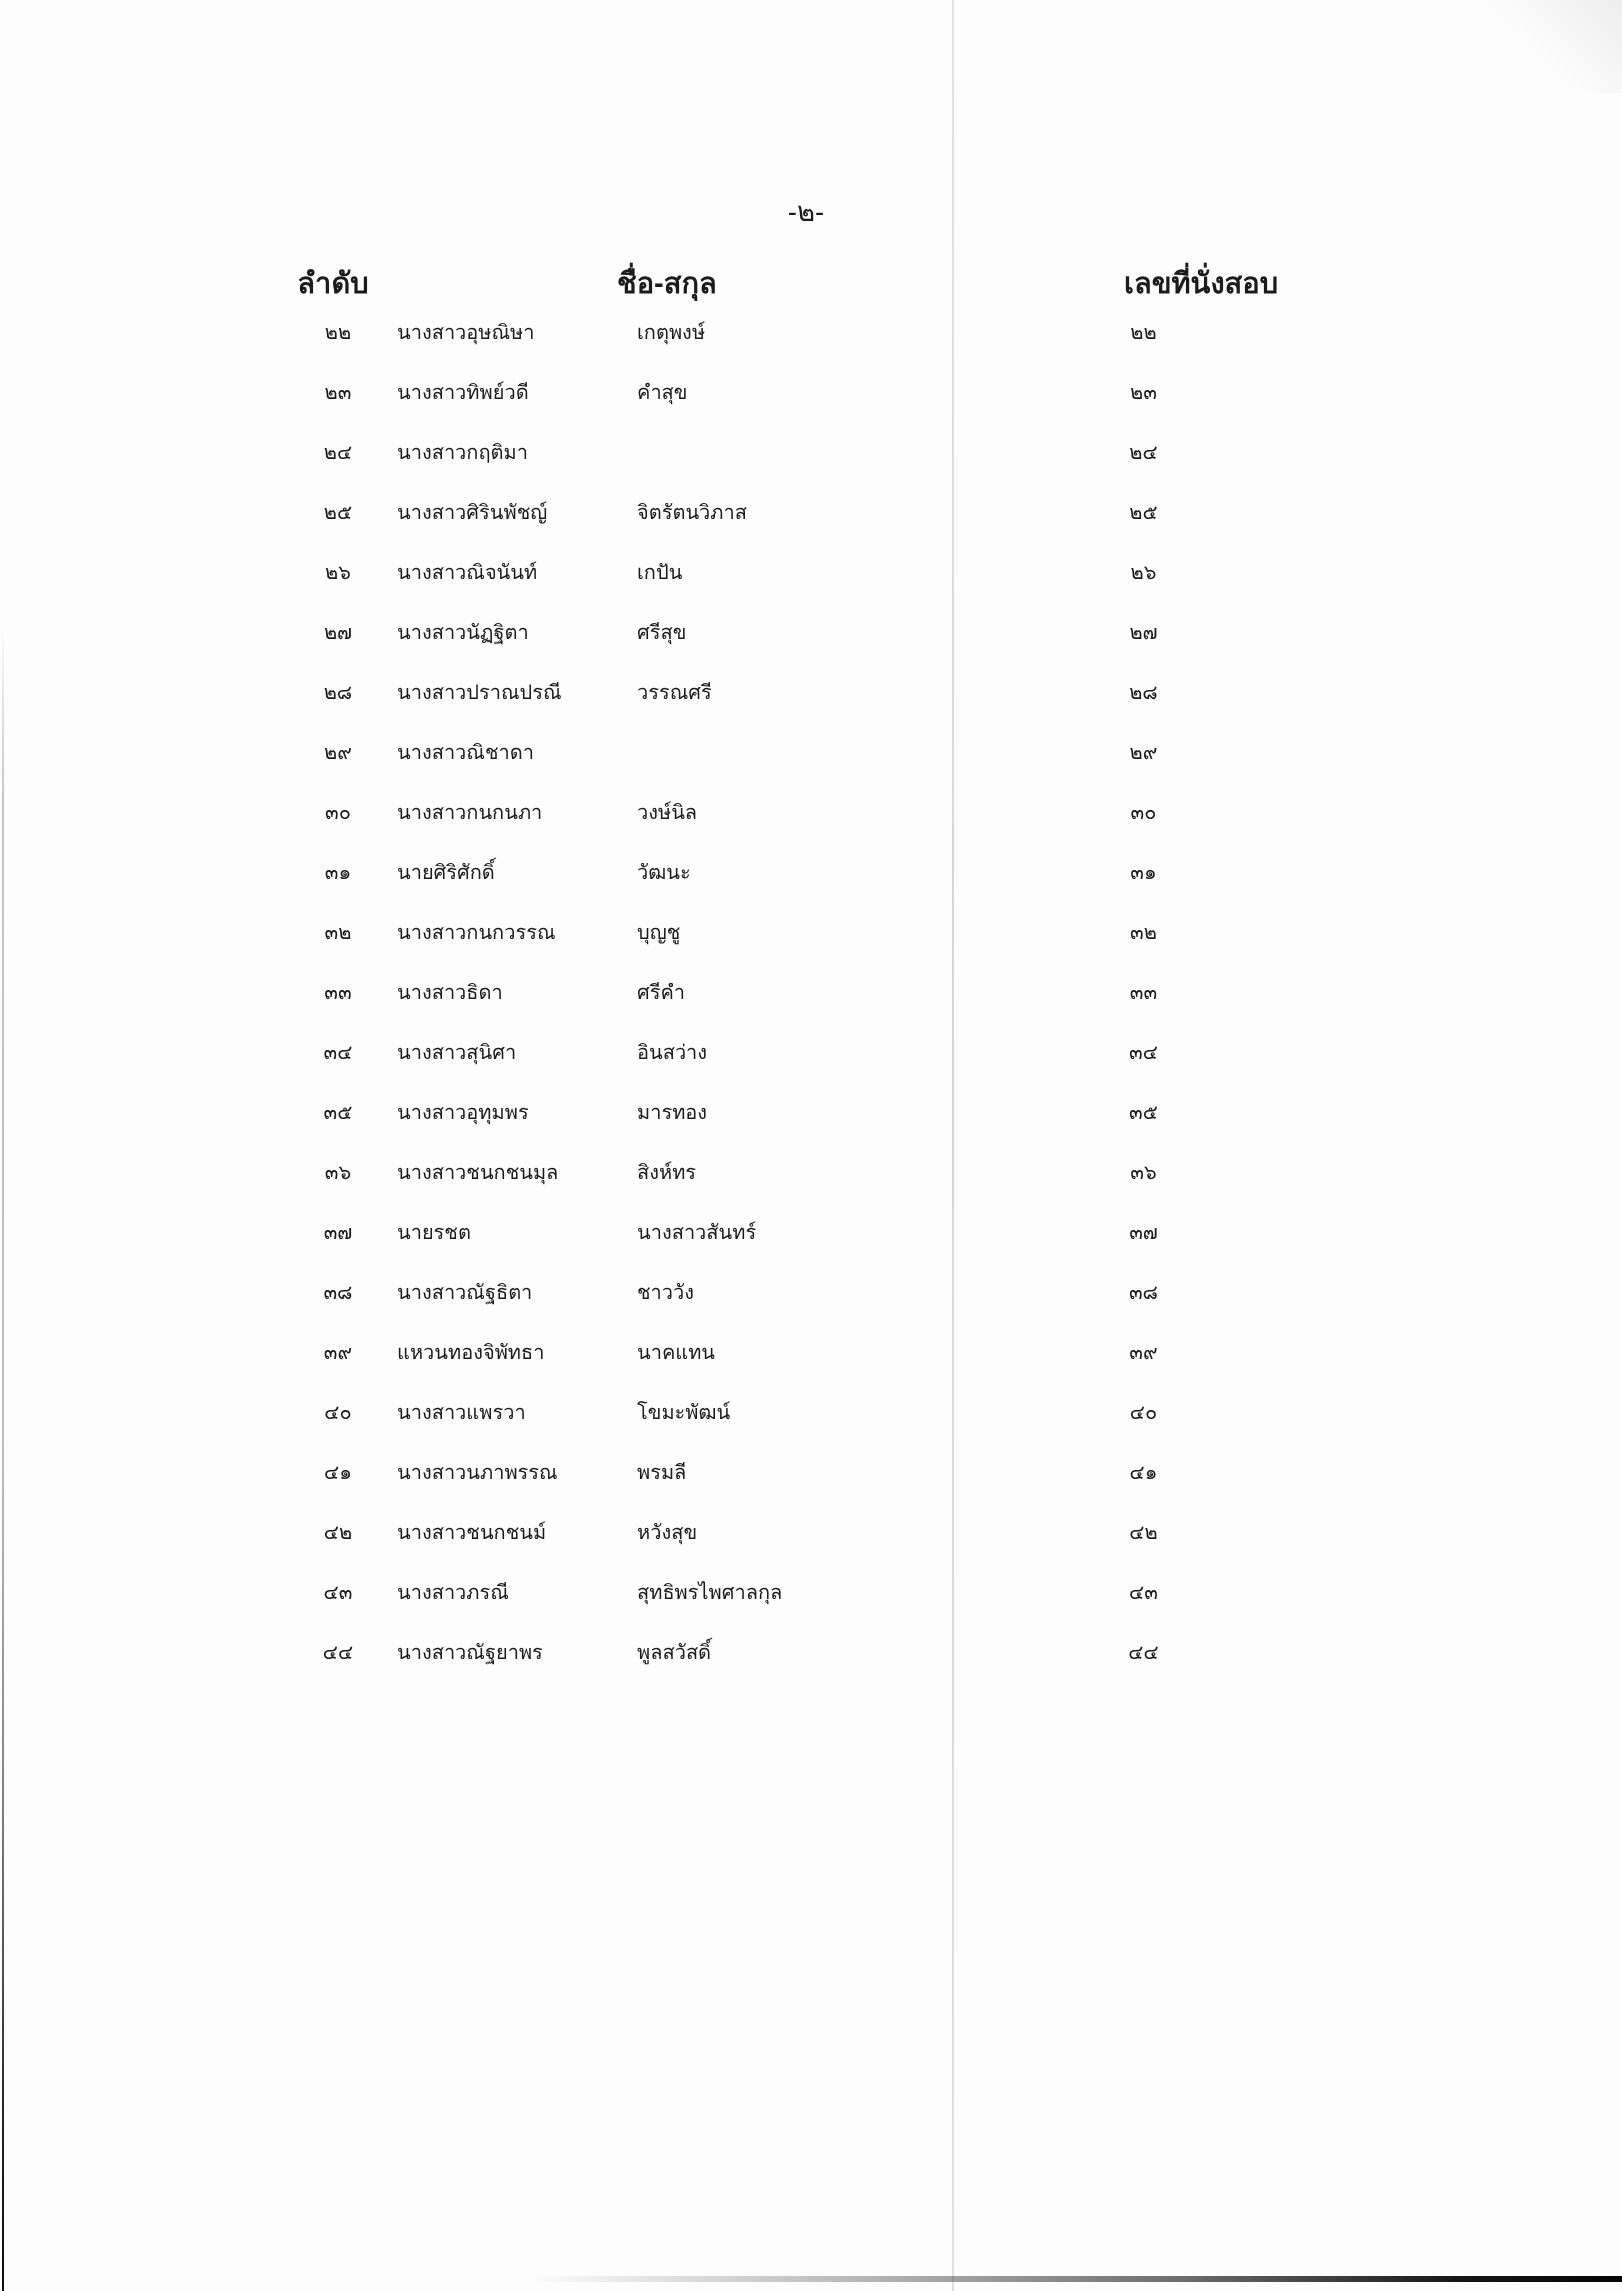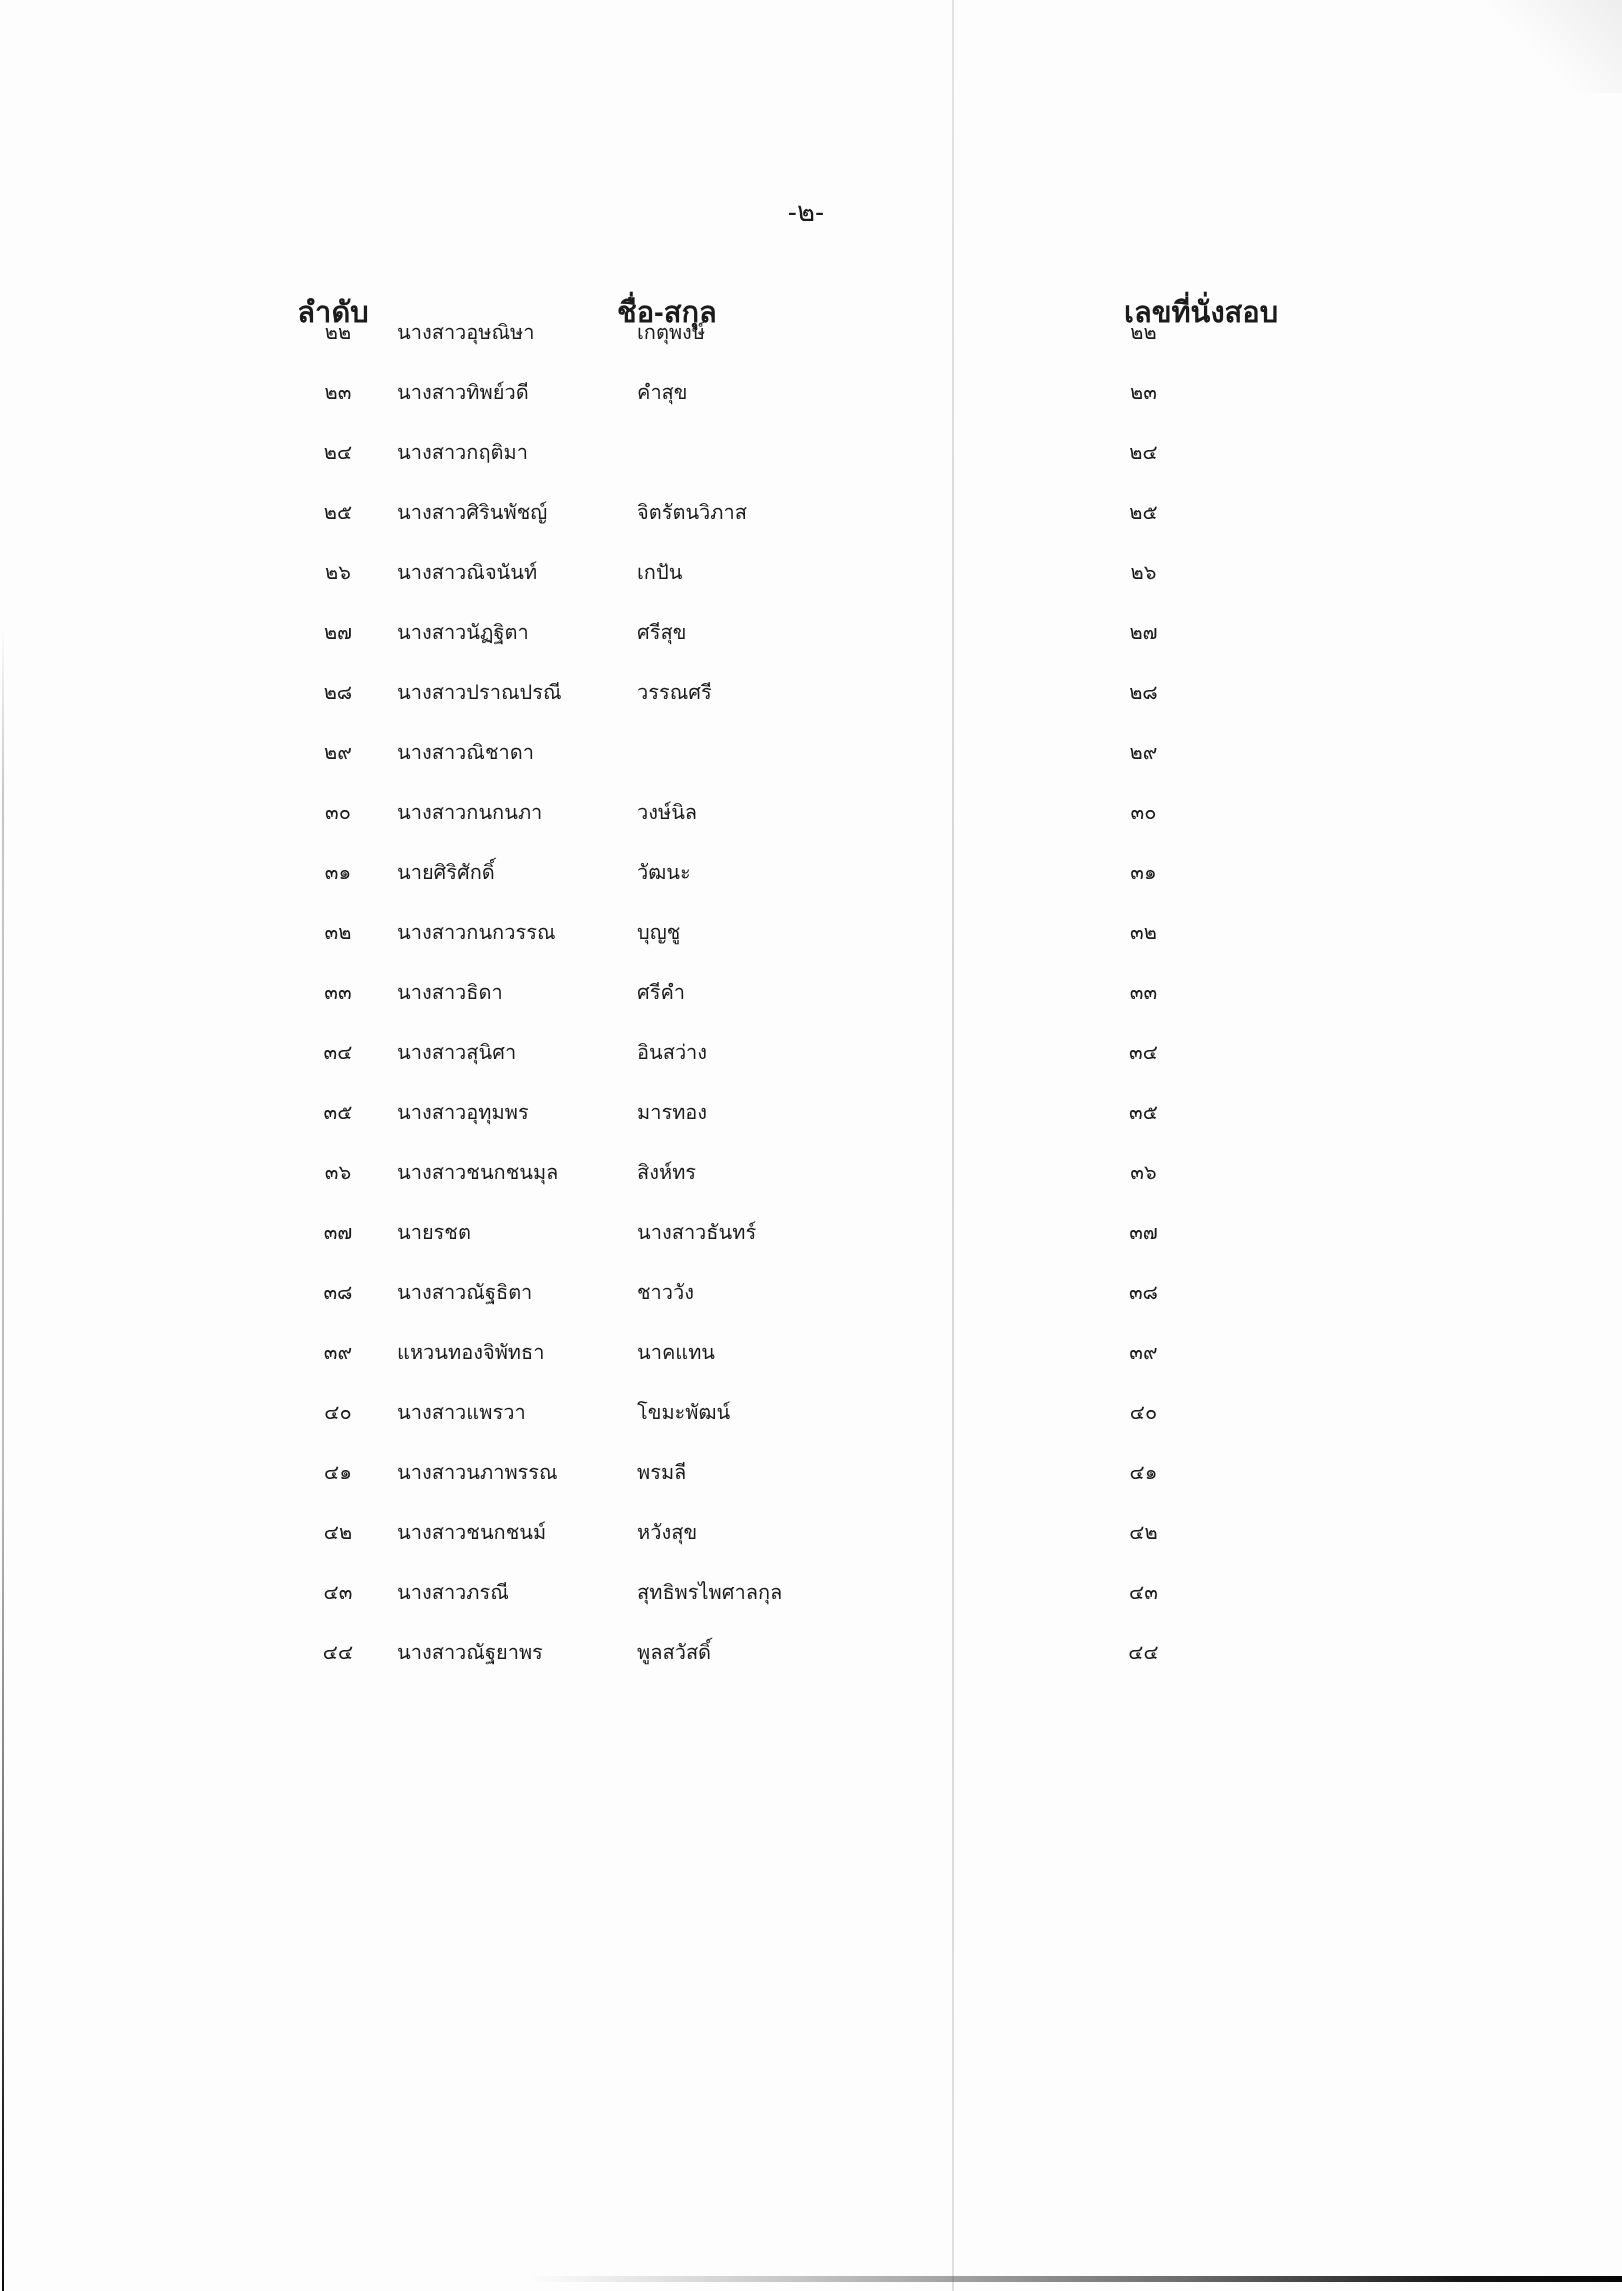--- a/index.html
+++ b/index.html
@@ -74,21 +74,20 @@
   }
   .thead {
     position: absolute;
     top: 259px;
     left: 0;
     right: 0;
     height: 49px;
     line-height: 49px;
     font-size: 29px;
     font-weight: 700;
-    margin-top: 29px;
   }
   .th { position: absolute; white-space: nowrap; }
   .th-order { left: 284px; width: 98px; text-align: center; }
   .th-name  { left: 617px; }
   .th-seat  { left: 1124px; width: 145px; text-align: left; }
 
   .rows {
     position: absolute;
     top: 302px;
     left: 0;
@@ -228,21 +227,21 @@
   <div class="row">
     <div class="cell c-order">๓๖</div>
     <div class="cell c-first">นางสาวชนกชนมุล</div>
     <div class="cell c-last">สิงห์ทร</div>
     <div class="cell c-seat">๓๖</div>
   </div>
 
   <div class="row">
     <div class="cell c-order">๓๗</div>
     <div class="cell c-first">นายรชต</div>
-    <div class="cell c-last">นางสาวธันทร์</div>
+    <div class="cell c-last">นางสาวสันทร์</div>
     <div class="cell c-seat">๓๗</div>
   </div>
 
   <div class="row">
     <div class="cell c-order">๓๘</div>
     <div class="cell c-first">นางสาวณัฐธิตา</div>
     <div class="cell c-last">ชาววัง</div>
     <div class="cell c-seat">๓๘</div>
   </div>
 

